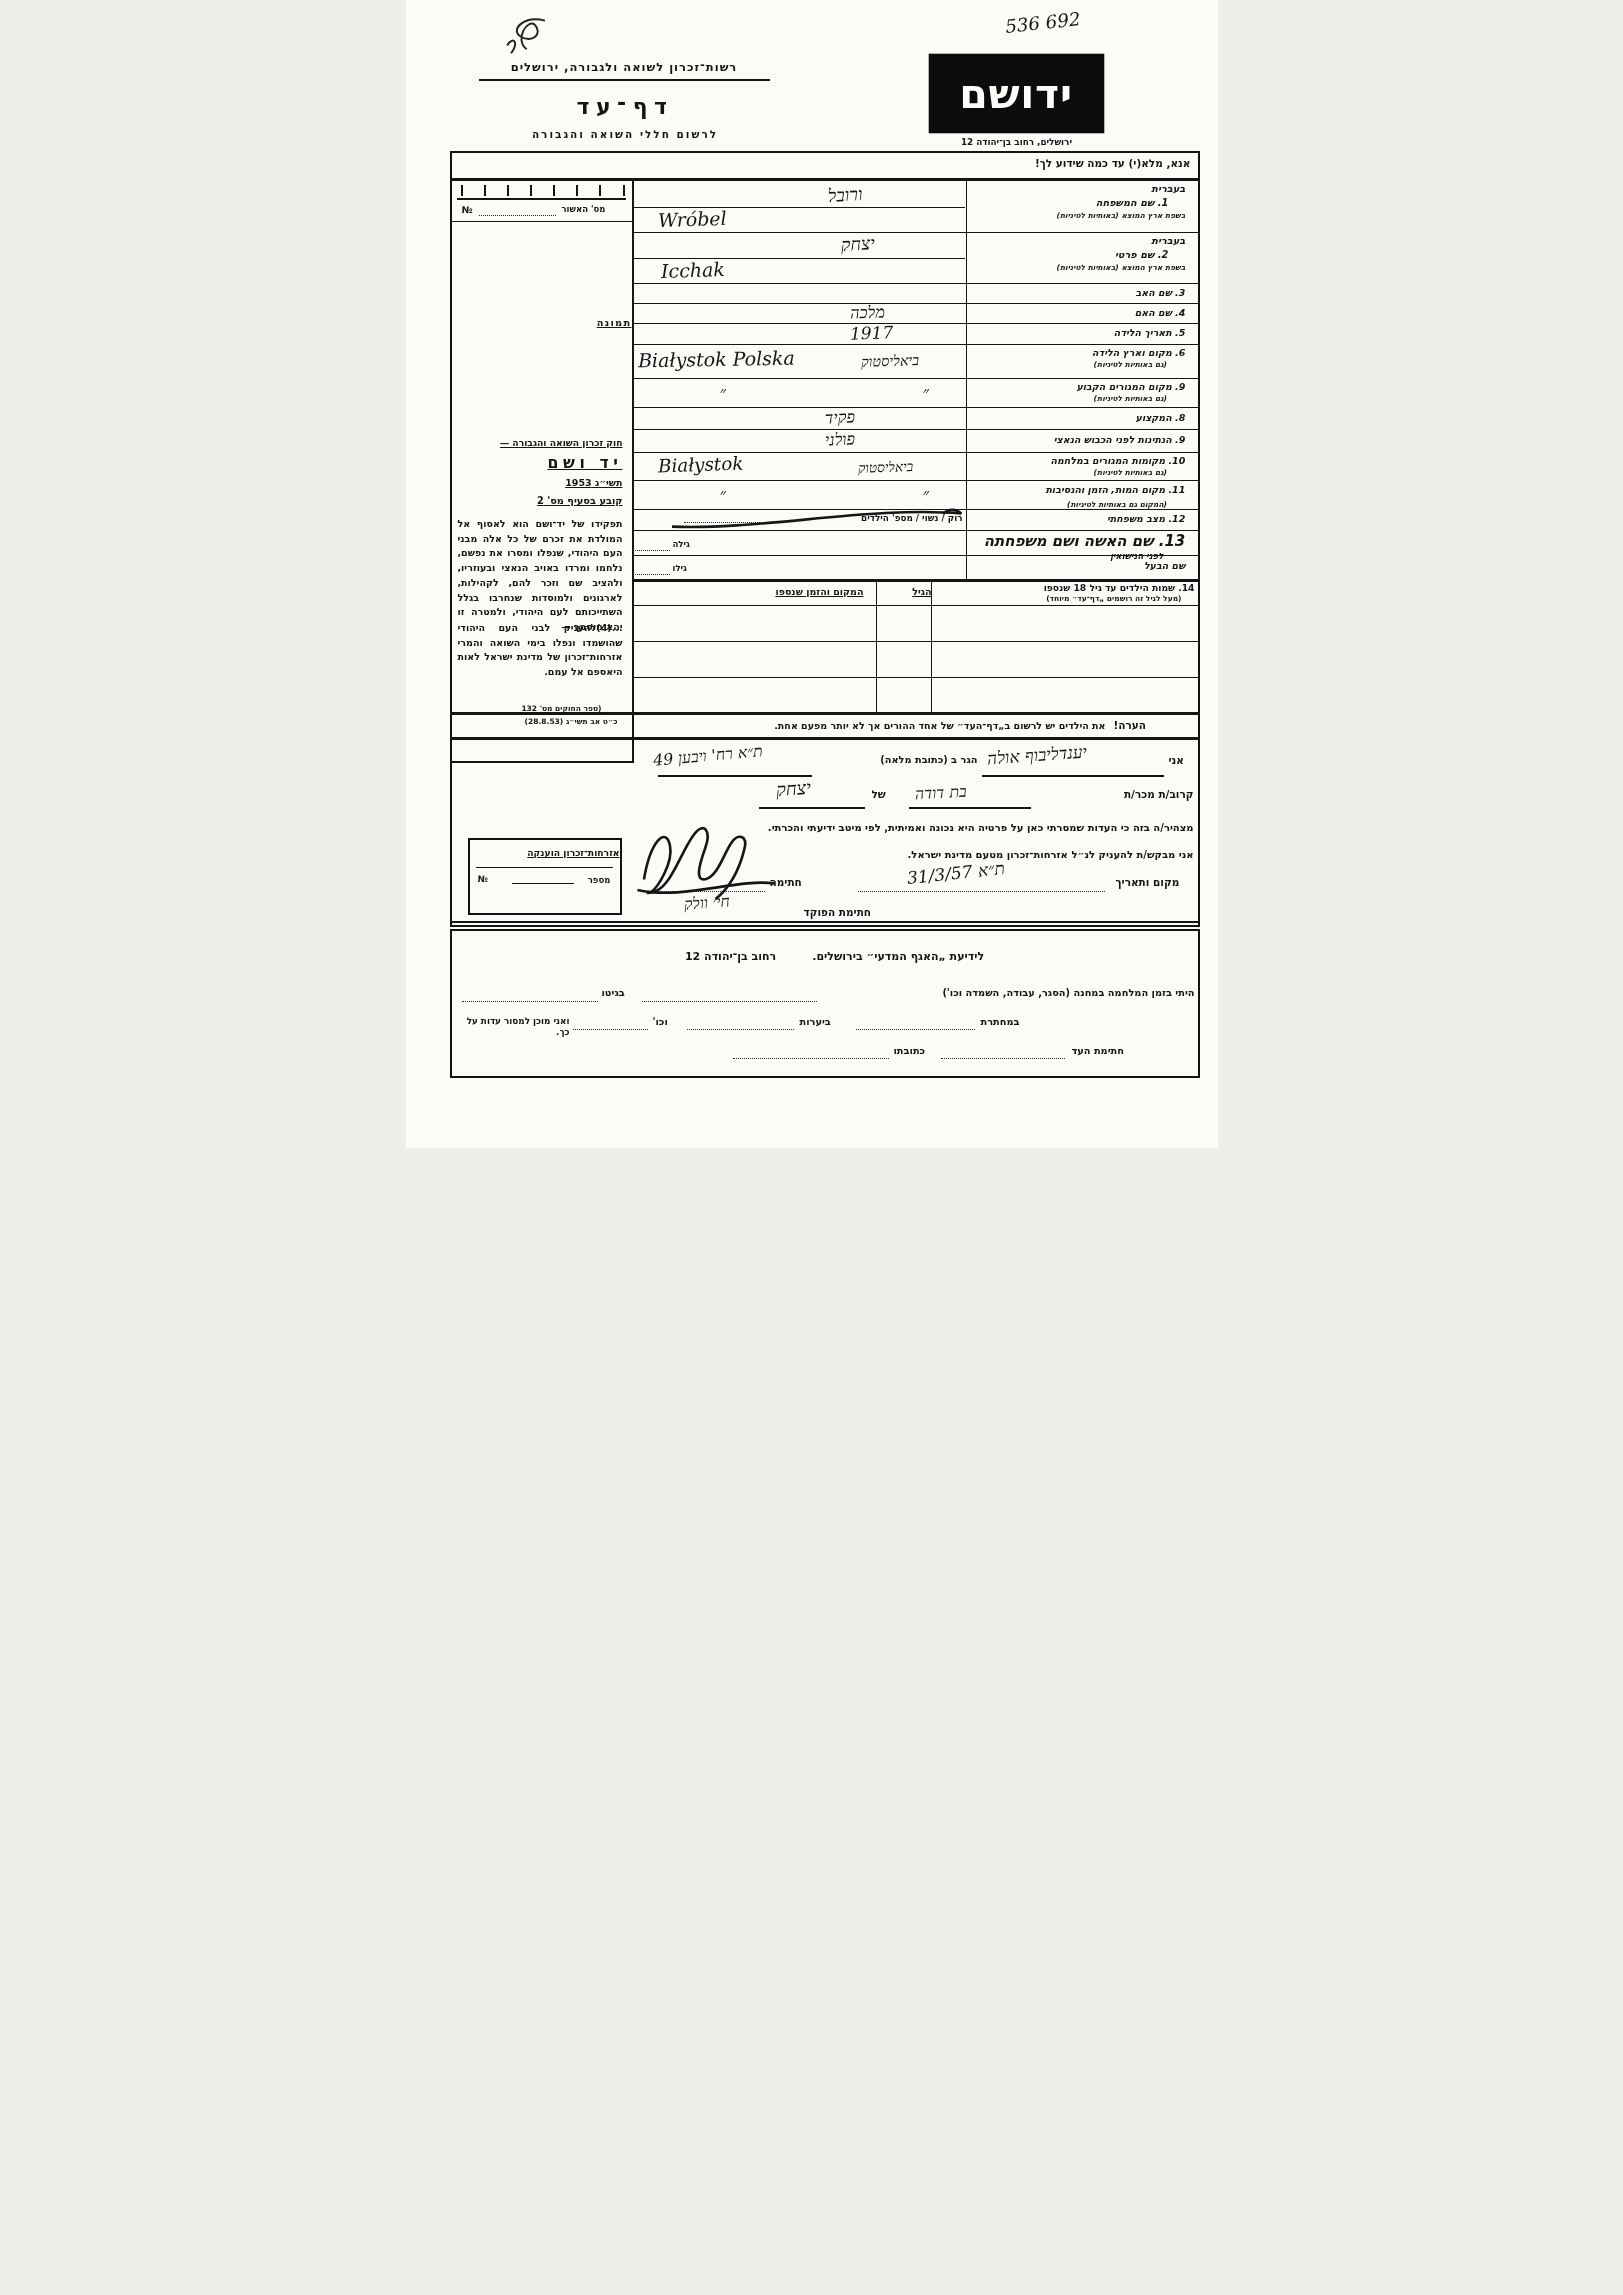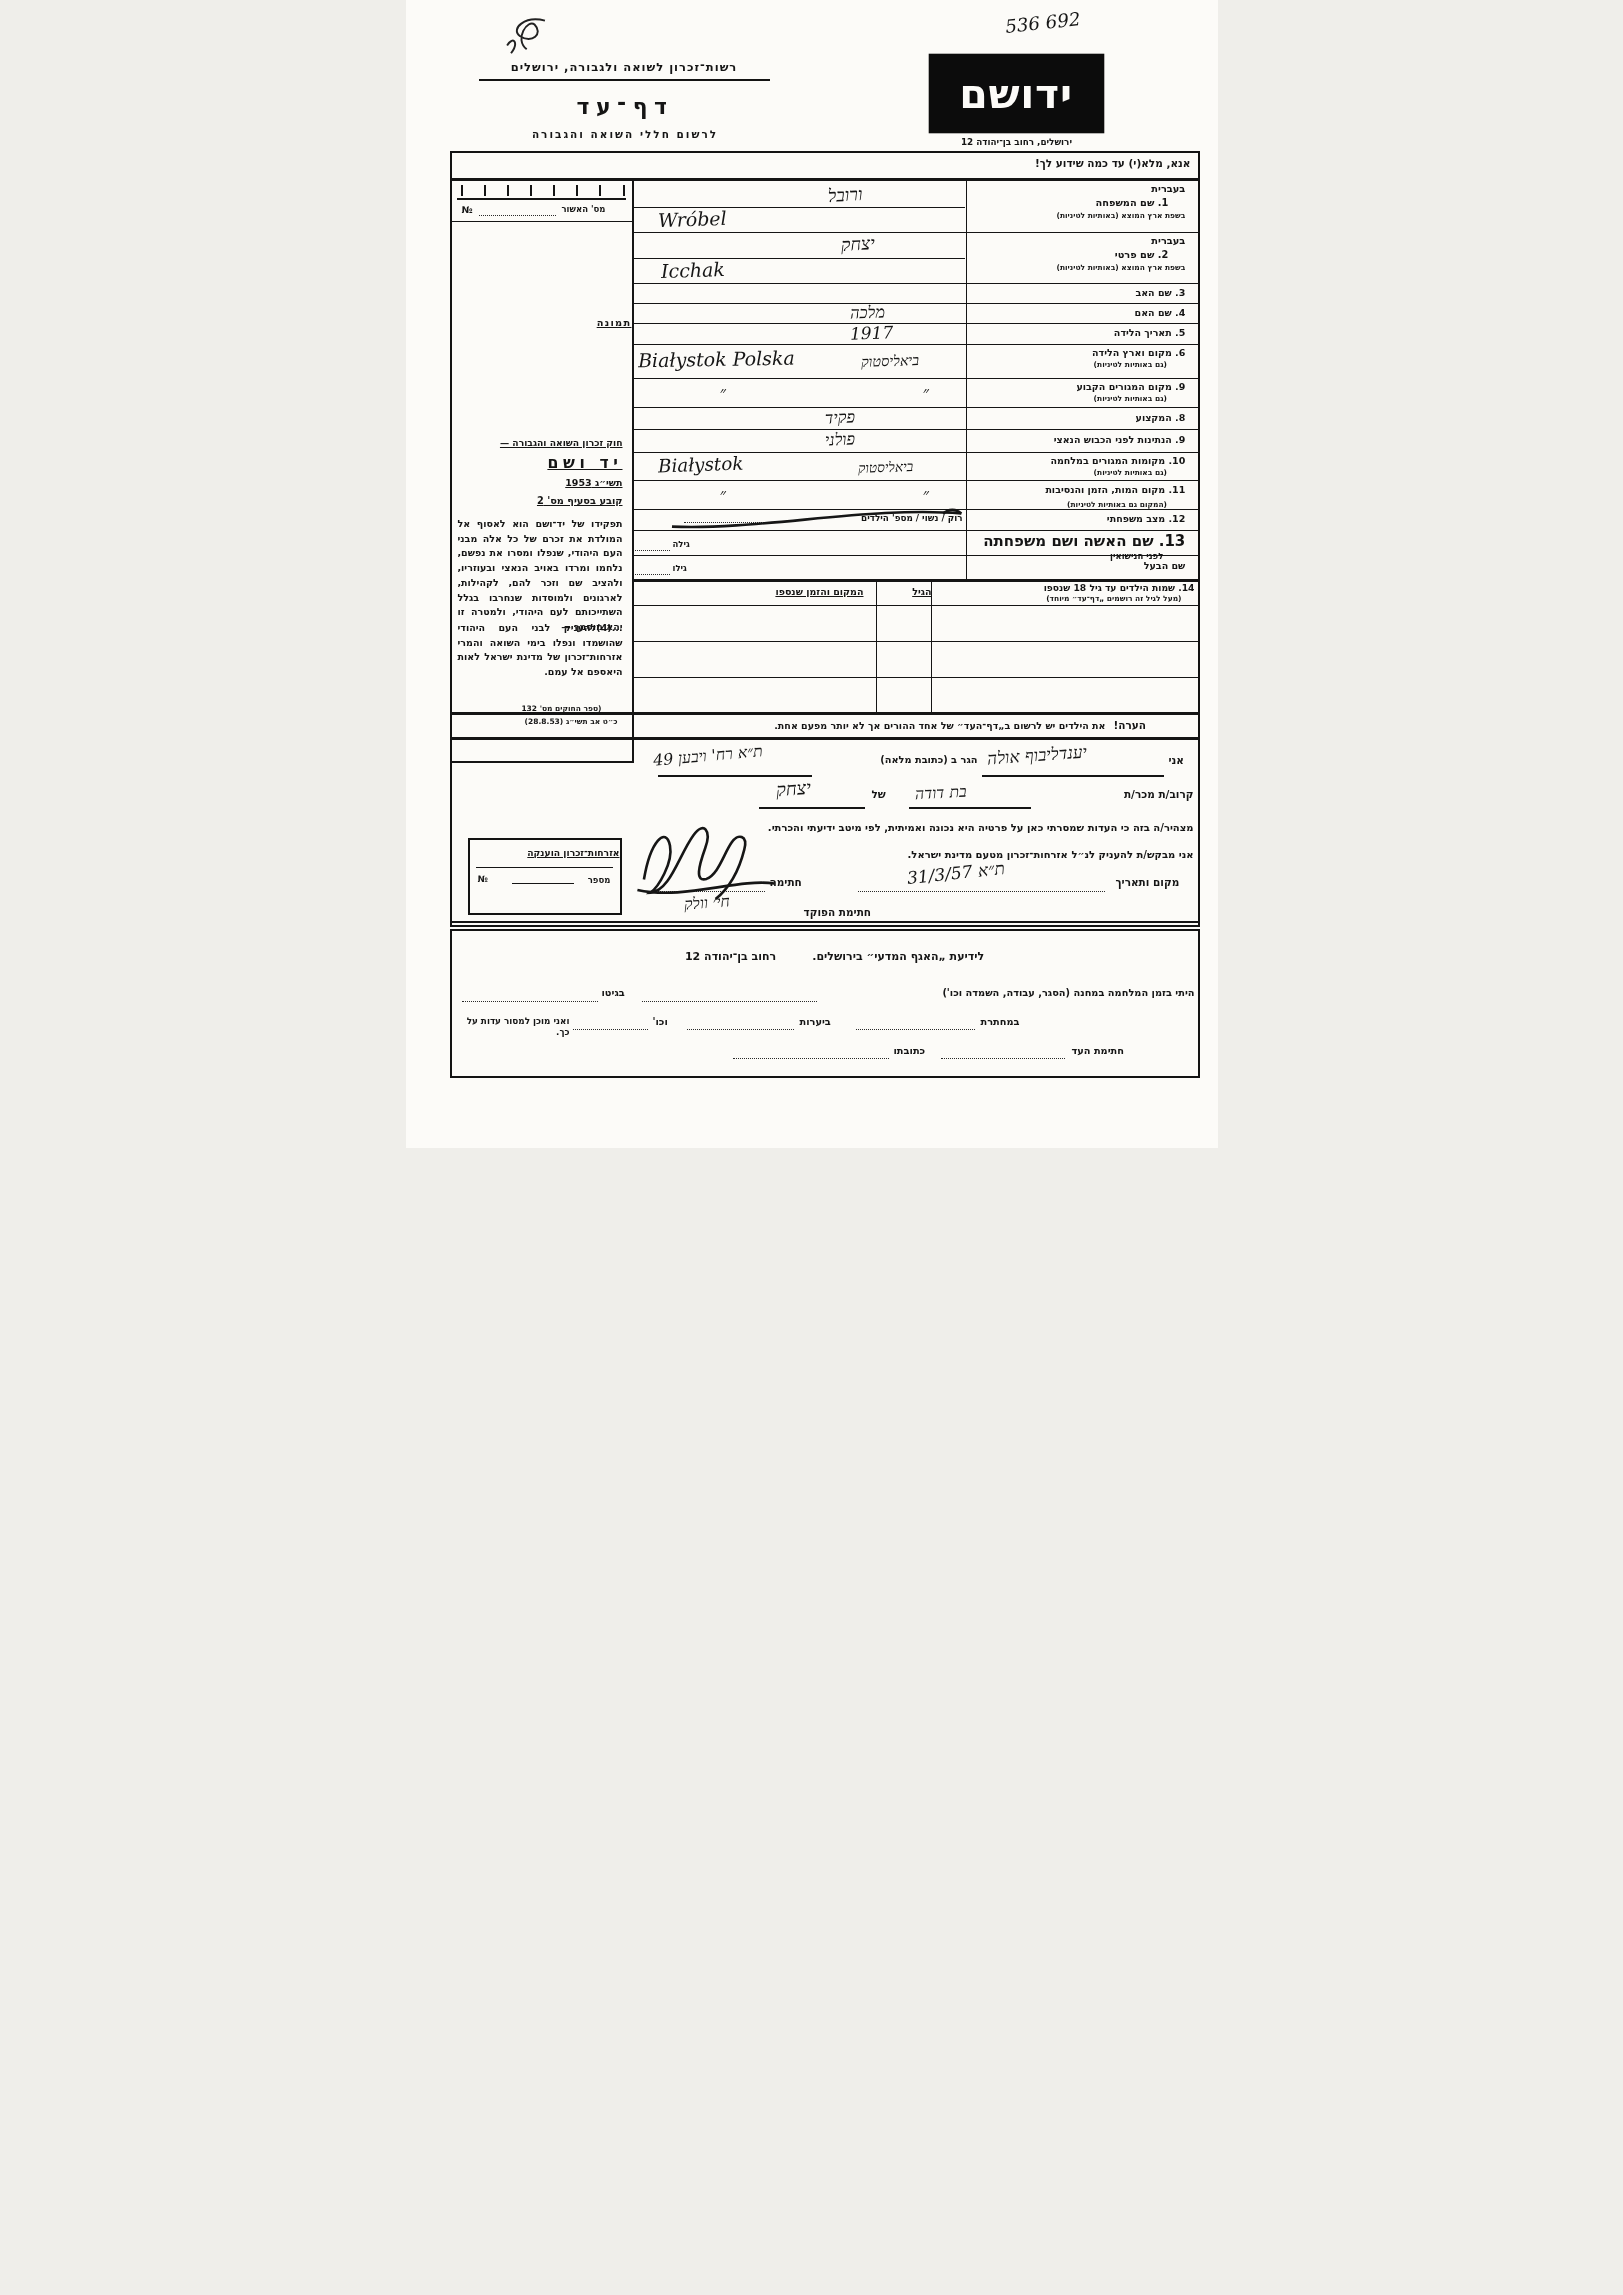--- a/index.html
+++ b/index.html
@@ -4,21 +4,21 @@
 <style>
   html,body{margin:0;padding:0;background:#efeeea;}
   .page{position:relative;width:812px;height:1148px;margin:0 auto;background:#fcfbf8;
         font-family:"DejaVu Sans",sans-serif;color:#151515;direction:rtl;overflow:hidden;}
   .abs{position:absolute;}
   .rule{position:absolute;background:#151515;}
   .dotl{position:absolute;border-bottom:1.6px dotted #2a2a2a;}
   .lbl{font-weight:700;color:#151515;line-height:1.25;}
   .hw{position:absolute;font-family:"DejaVu Serif",serif;font-style:italic;color:#161616;white-space:nowrap;}
   .hwl{direction:ltr;}
-  .cell{position:absolute;left:562px;width:227px;padding-right:9.2px;box-sizing:border-box;}
+  .cell{position:absolute;left:562px;width:227px;padding-right:9.2px;box-sizing:border-box;font-style:italic;}
   .sub{font-size:7.5px;font-weight:700;}
   .cent{text-align:right;text-decoration:underline;}
   svg{display:block;}
 </style>
 </head>
 <body>
 
 <div class="page">
 
   <div class="abs" style="left:92px;top:14.4px;width:60px;height:42px;">

